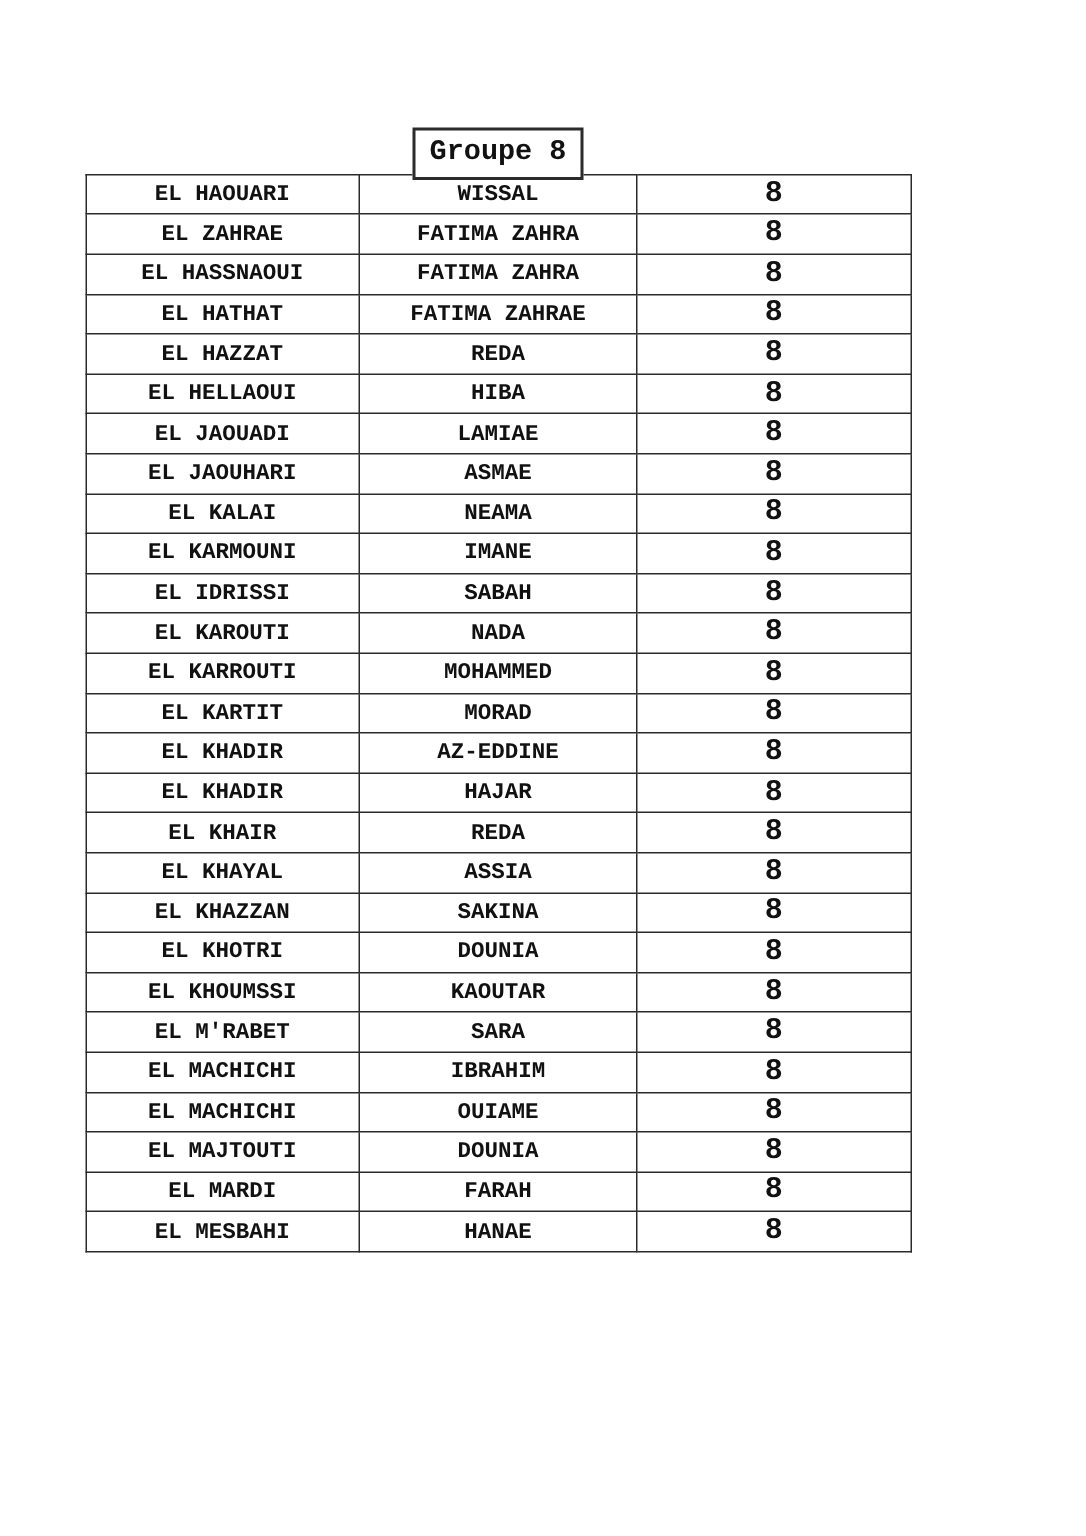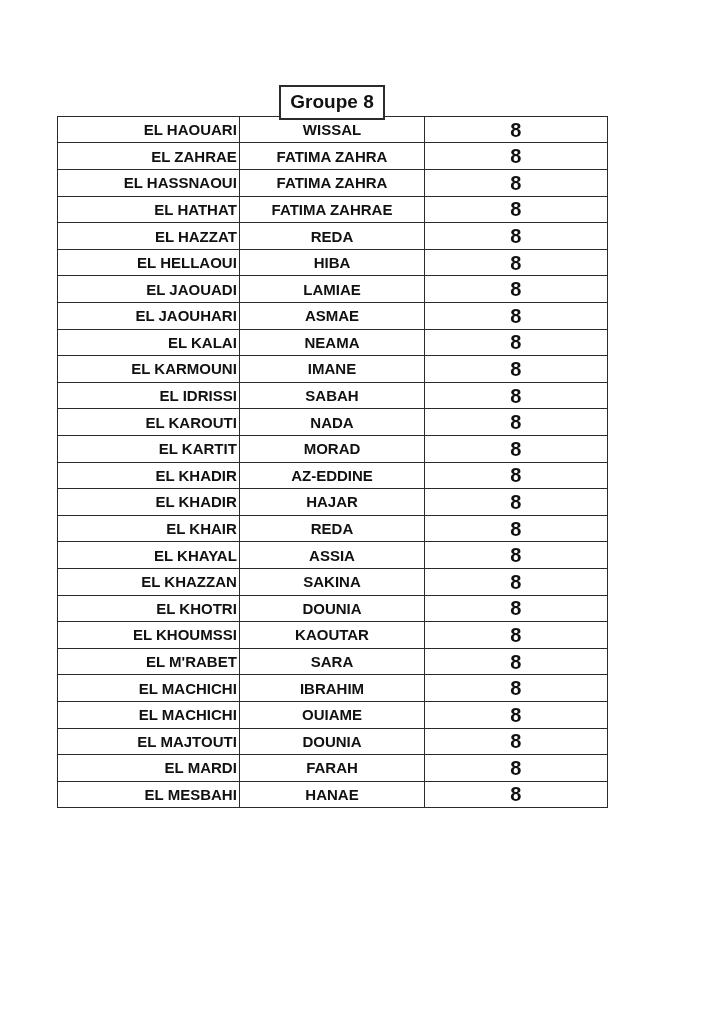--- a/index.html
+++ b/index.html
@@ -7,21 +7,21 @@
     margin: 0;
     padding: 0;
     background: #ffffff;
   }
   .page {
     position: relative;
     width: 628px;
     height: 1024px;
     background: #ffffff;
     overflow: hidden;
-    font-family: Liberation Sans, sans-serif;
+    font-family: Liberation Mono, monospace;
     color: #111111;
     padding-left: 36px;
   }
   .title-box {
     position: relative;
     z-index: 2;
     width: -moz-fit-content;
     width: fit-content;
     margin: 85px auto -4px auto;
     background: #ffffff;
@@ -47,21 +47,21 @@
     border: 1px solid #2b2b2b;
     padding: 0 2px;
     text-align: center;
     vertical-align: middle;
     font-weight: bold;
     font-size: 15px;
     line-height: 1;
     overflow: hidden;
     white-space: nowrap;
   }
-  table.students td.col-last   { width: 182px; text-align: right; }
+  table.students td.col-last   { width: 182px; }
   table.students td.col-first  { width: 185px; margin-left: 12px; }
   table.students td.col-group  { width: 182px; font-size: 20px; }
 </style>
 </head>
 <body>
 
 <div class="page">
 
   <div class="title-box">
     <span>Groupe 8</span>
@@ -123,20 +123,25 @@
           <td class="col-last">EL IDRISSI</td>
           <td class="col-first">SABAH</td>
           <td class="col-group">8</td>
         </tr>
         <tr>
           <td class="col-last">EL KAROUTI</td>
           <td class="col-first">NADA</td>
           <td class="col-group">8</td>
         </tr>
         <tr>
+          <td class="col-last">EL KARROUTI</td>
+          <td class="col-first">MOHAMMED</td>
+          <td class="col-group">8</td>
+        </tr>
+        <tr>
           <td class="col-last">EL KARTIT</td>
           <td class="col-first">MORAD</td>
           <td class="col-group">8</td>
         </tr>
         <tr>
           <td class="col-last">EL KHADIR</td>
           <td class="col-first">AZ-EDDINE</td>
           <td class="col-group">8</td>
         </tr>
         <tr>

